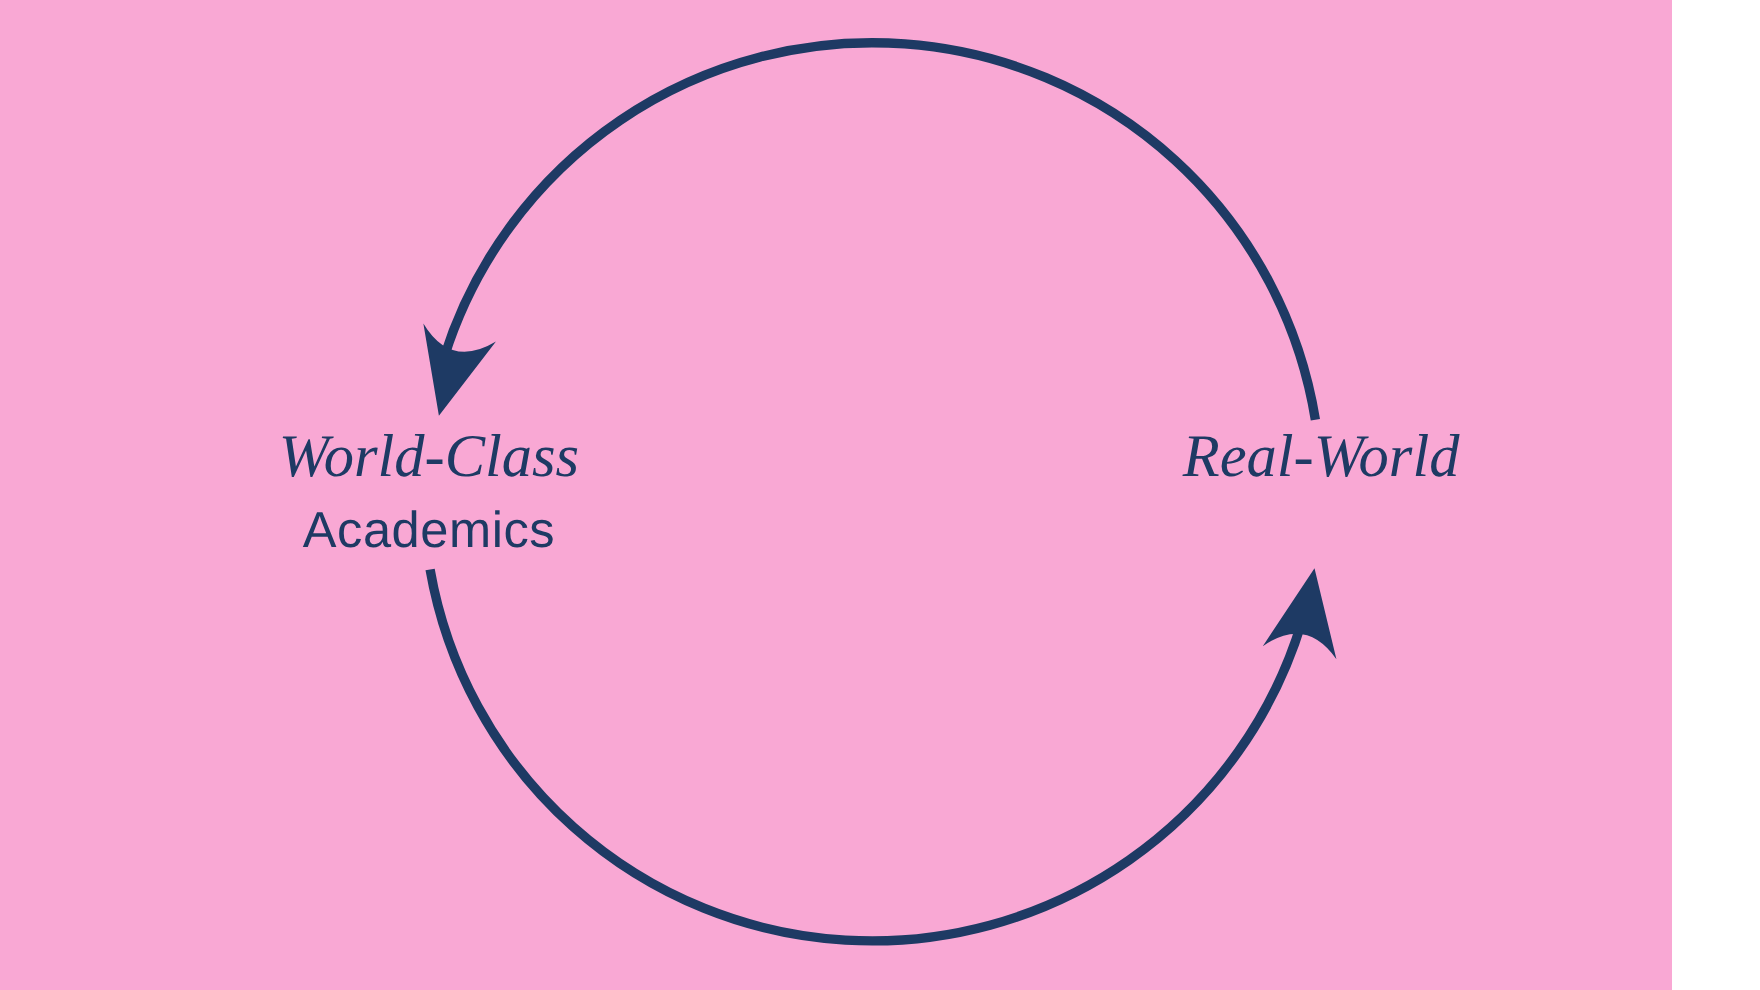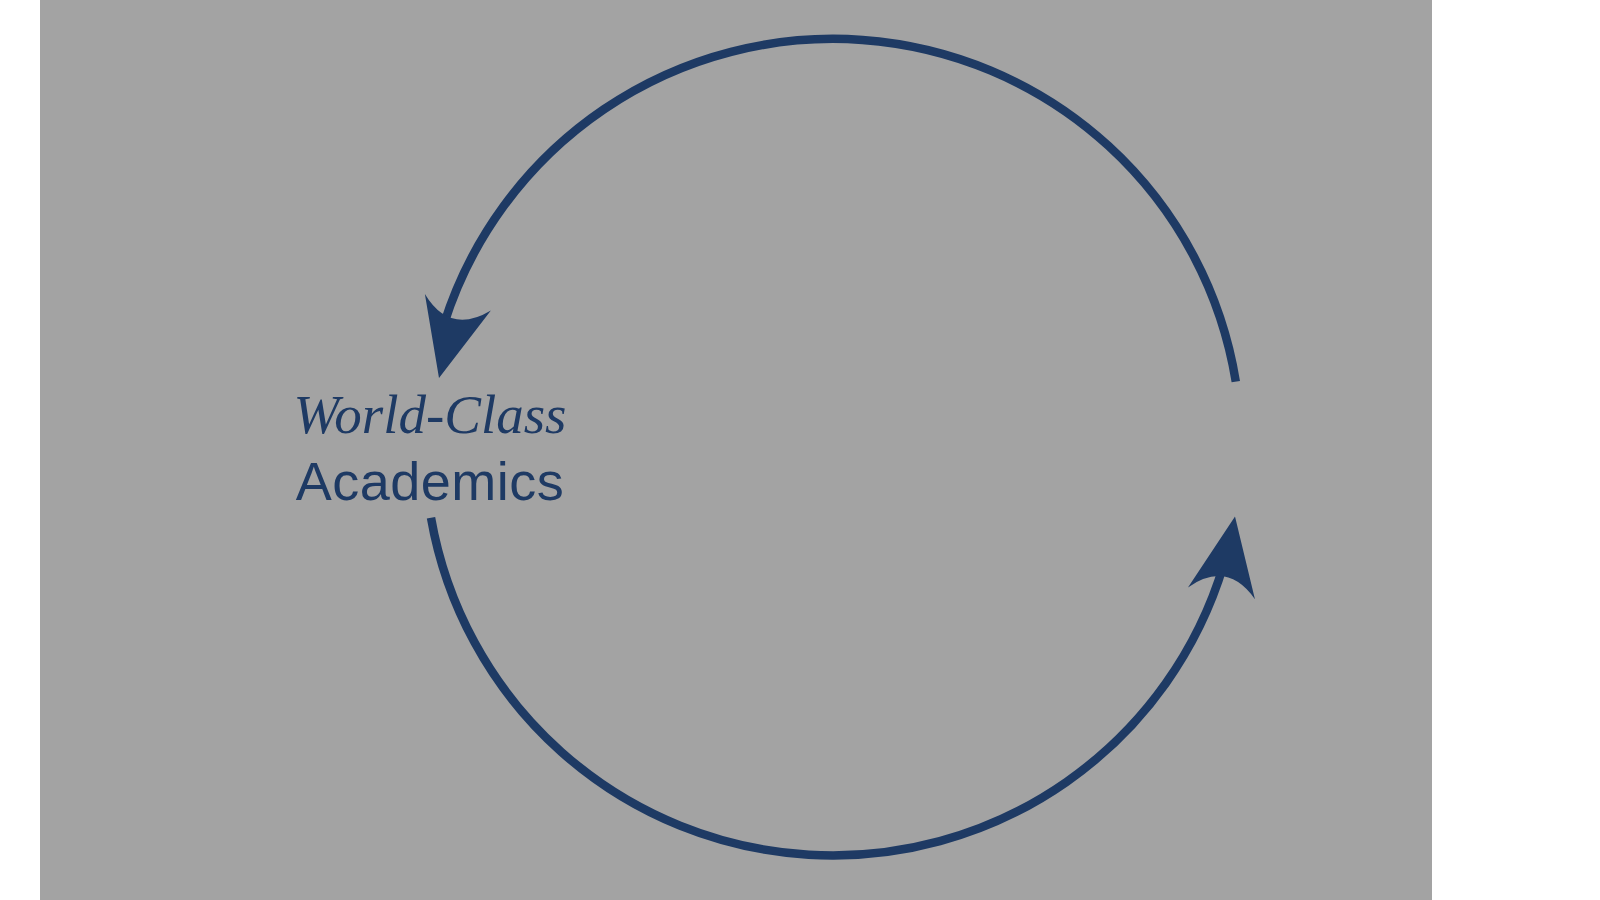--- a/index.html
+++ b/index.html
@@ -2,26 +2,25 @@
 <html><head>
 <meta charset="utf-8">
 <style>
   html, body {
     margin: 0;
     padding: 0;
     background: #ffffff;
   }
   .stage {
     position: relative;
-    width: 1392px;
+    width: 1520px;
     height: 900px;
-    background: #a3a3a3;
+    background: #f9a8d4;
     overflow: hidden;
     font-family: "Liberation Sans", sans-serif;
-    margin-left: 40px;
   }
   .cycle-svg {
     position: absolute;
     left: 0;
     top: 0;
     width: 1600px;
     height: 900px;
     display: block;
   }
   .node-label {
@@ -33,21 +32,21 @@
   }
   .node-label .line-serif {
     font-family: "Liberation Serif", serif;
     font-style: italic;
     font-weight: normal;
     font-size: 55px;
   }
   .node-label .line-sans {
     font-family: "Liberation Sans", sans-serif;
     font-weight: 400;
-    font-size: 54px;
+    font-size: 46px;
     letter-spacing: 0.5px;
   }
   .label-left  { left: 390px;  top: 382px; }
   .label-right { left: 1201px; top: 382px; }
 </style>
 </head>
 <body>
 
 <div class="stage">
 
@@ -61,15 +60,16 @@
 
     <path d="M 0 0 L -34 -78 Q 0 -44 34 -78 Z" transform="translate(1195,516.5) rotate(-170)" fill="#1e3a64"></path>
   </svg>
 
   <div class="node-label label-left" style="color: rgb(30, 58, 100);">
     <div class="line-serif">World-Class</div>
     <div class="line-sans">Academics</div>
   </div>
 
   <div class="node-label label-right" style="color: rgb(30, 58, 100);">
+    <div class="line-serif">Real-World</div>
   </div>
 
 </div>
 
 </body></html>

